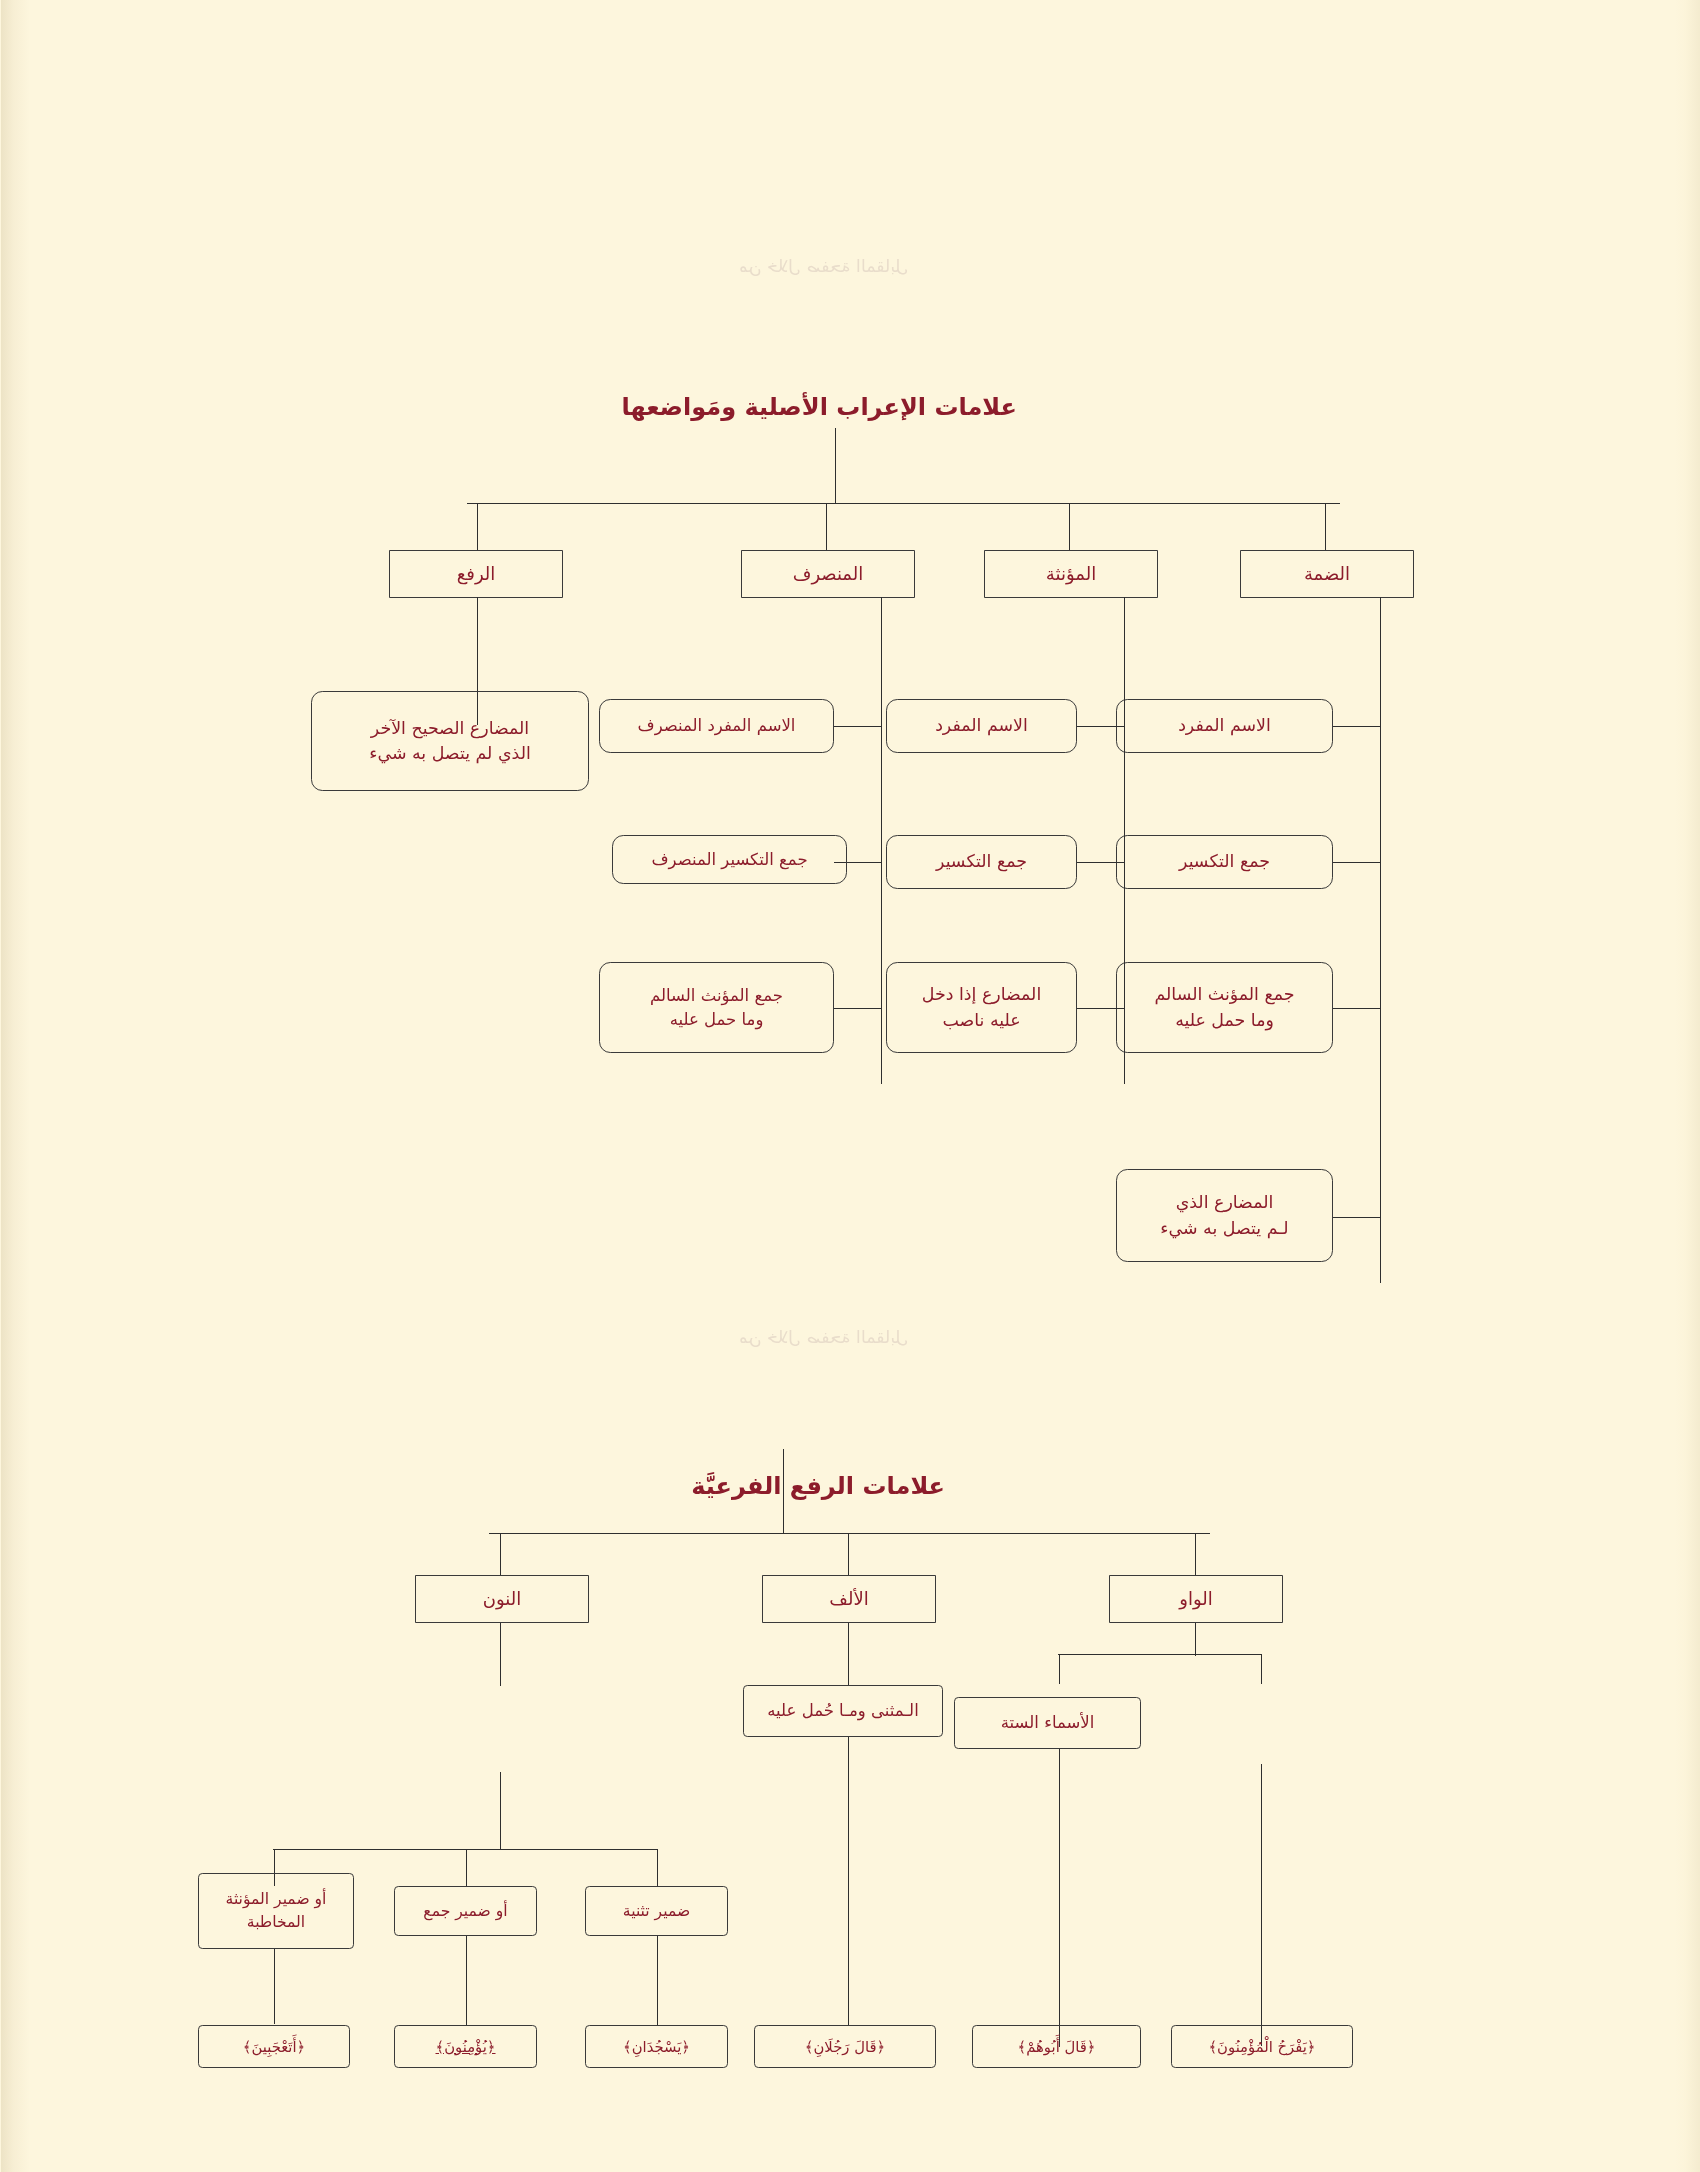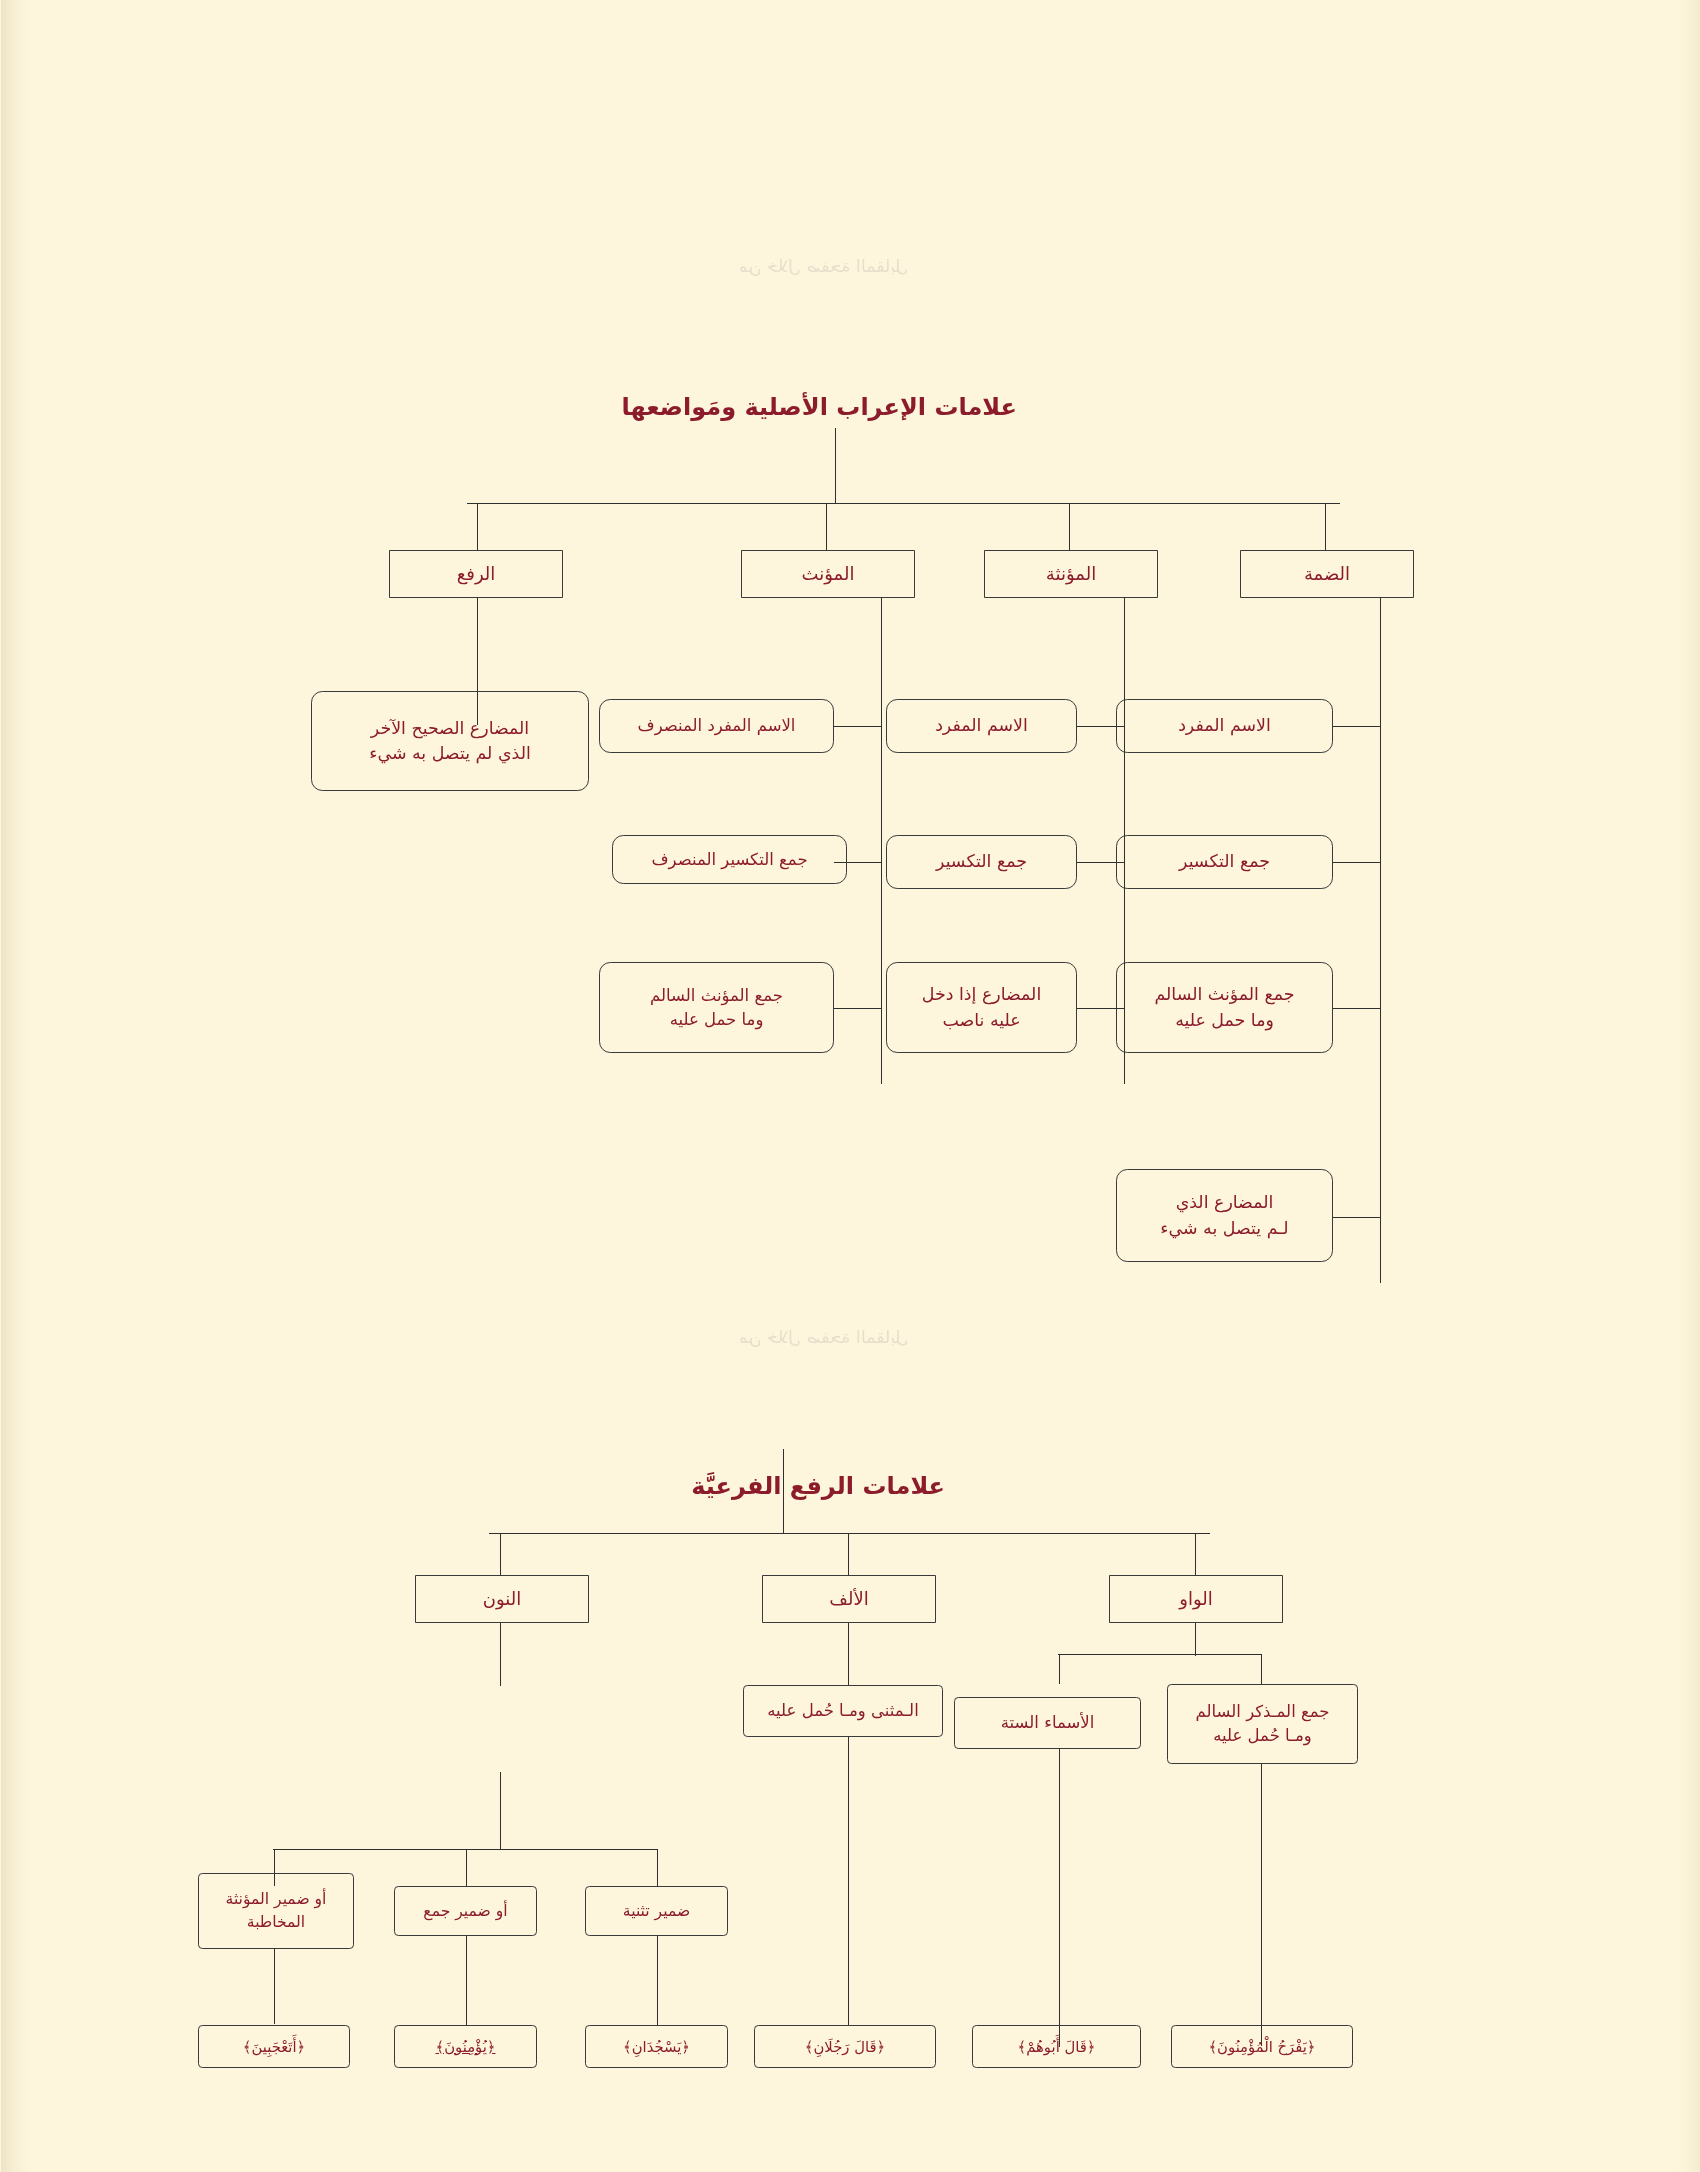--- a/index.html
+++ b/index.html
@@ -83,21 +83,21 @@
 
   <div class="ln h" style="right:361px;top:503px;width:873px;"></div>
 
   <div class="ln v" style="right:375px;top:503px;height:47px;"></div>
   <div class="ln v" style="right:631px;top:503px;height:47px;"></div>
   <div class="ln v" style="right:874px;top:503px;height:47px;"></div>
   <div class="ln v" style="right:1223px;top:503px;height:47px;"></div>
 
   <div class="node sq f42" style="right:287px;top:550px;width:174px;height:48px;">الضمة</div>
   <div class="node sq f42" style="right:543px;top:550px;width:174px;height:48px;">المؤنثة</div>
-  <div class="node sq f42" style="right:786px;top:550px;width:174px;height:48px;">المؤنث</div>
+  <div class="node sq f42" style="right:786px;top:550px;width:174px;height:48px;">المنصرف</div>
   <div class="node sq f42" style="right:1138px;top:550px;width:174px;height:48px;">الرفع</div>
 
   <div class="ln v" style="right:320px;top:597px;height:686px;"></div>
   <div class="ln h" style="right:320px;top:726px;width:48px;"></div>
   <div class="ln h" style="right:320px;top:862px;width:48px;"></div>
   <div class="ln h" style="right:320px;top:1008px;width:48px;"></div>
   <div class="ln h" style="right:320px;top:1217px;width:48px;"></div>
 
   <div class="node r8 f40" style="right:368px;top:699px;width:217px;height:54px;">الاسم المفرد</div>
   <div class="node r8 f40" style="right:368px;top:835px;width:217px;height:54px;">جمع التكسير</div>
@@ -141,22 +141,20 @@
 
   <div class="node sq f42" style="right:418px;top:1575px;width:174px;height:48px;">الواو</div>
   <div class="node sq f42" style="right:765px;top:1575px;width:174px;height:48px;">الألف</div>
   <div class="node sq f42" style="right:1112px;top:1575px;width:174px;height:48px;">النون</div>
 
   <div class="ln v" style="right:505px;top:1623px;height:33px;"></div>
   <div class="ln h" style="right:439px;top:1654px;width:204px;"></div>
   <div class="ln v" style="right:439px;top:1654px;height:30px;"></div>
   <div class="ln v" style="right:641px;top:1654px;height:30px;"></div>
 
-  <div class="node r4 f38" style="right:343px;top:1684px;width:191px;height:80px;white-space:pre-line;">جمع المـذكر السالم
-ومـا حُمل عليه</div>
   <div class="node r4 f38" style="right:560px;top:1697px;width:187px;height:52px;">الأسماء الستة</div>
 
   <div class="ln v" style="right:439px;top:1764px;height:282px;"></div>
   <div class="ln v" style="right:641px;top:1749px;height:298px;"></div>
 
   <div class="node r4 quran" style="right:348px;top:2025px;width:182px;height:43px;">﴿يَفْرَحُ الْمُؤْمِنُونَ﴾</div>
   <div class="node r4 quran" style="right:560px;top:2025px;width:169px;height:43px;">﴿قَالَ أَبُوهُمْ﴾</div>
 
   <div class="ln v" style="right:852px;top:1623px;height:63px;"></div>
   <div class="node r4 f38" style="right:758px;top:1685px;width:200px;height:52px;">الـمثنى ومـا حُمل عليه</div>

